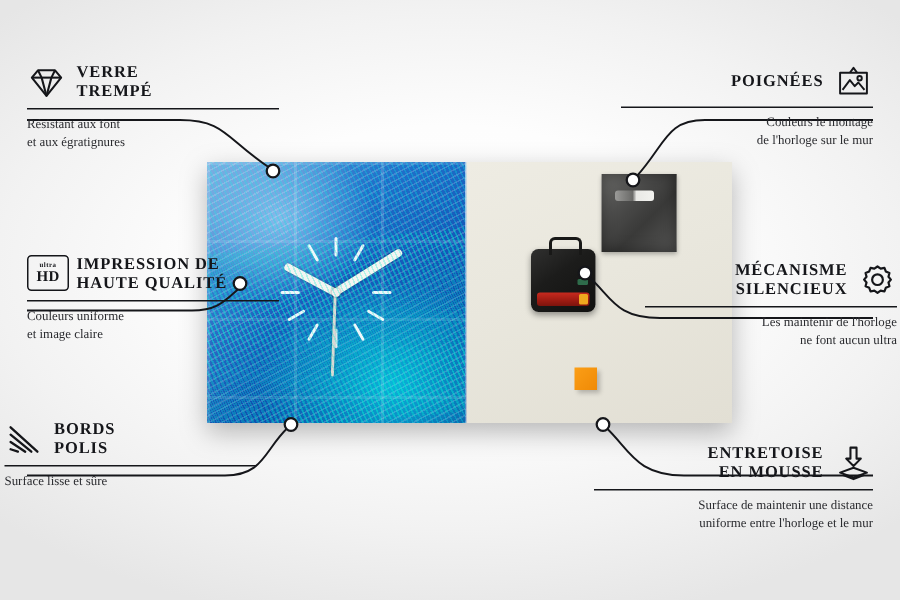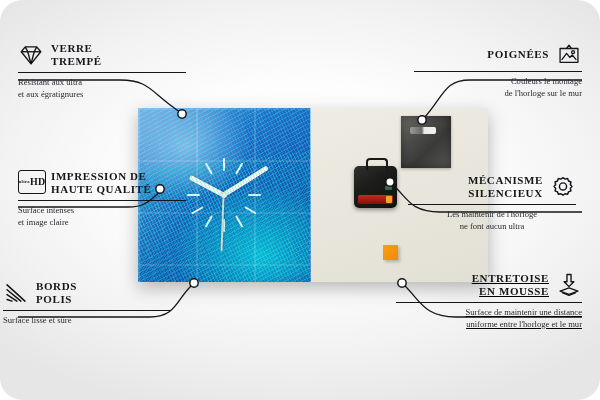--- a/index.html
+++ b/index.html
@@ -5,21 +5,20 @@
   html,body{margin:0;padding:0;}
   body{
     width:600px;height:400px;overflow:hidden;
     font-family:"Liberation Serif", serif;
     background:#ffffff;
   }
   #stage{
     position:relative;width:600px;height:400px;
     background:
       radial-gradient(ellipse 70% 60% at 50% 45%, #ffffff 0%, #fdfdfd 40%, #f2f2f2 72%, #e6e6e6 100%);
-    border-radius: 22px;
   }
   
   .product{
     position:absolute;left:138px;top:108px;width:350px;height:174px;
     display:flex;
     filter:drop-shadow(0 6px 9px rgba(0,0,0,.28));
   }
   .panel-front{
     position:relative;width:172px;height:174px;overflow:hidden;
     background:
@@ -93,21 +92,21 @@
   .callout .rule{height:1.4px;background:#15161a;margin:3px 0 4px;}
   .callout .sub{font-size:8.6px;line-height:1.35;color:#2a2b2f;}
   .left{text-align:left;}
   .left .head{justify-content:flex-start;}
   .right{text-align:right;}
   .right .head{justify-content:flex-end;}
   .ico{flex:0 0 auto;width:26px;height:26px;color:#15161a;}
   .ico svg{display:block;width:26px;height:26px;}
   
   .hdbadge{width:26px;height:22px;border:1.6px solid #15161a;border-radius:3px;display:flex;
-    flex-direction:row;align-items:center;justify-content:center;line-height:1;}
+    flex-direction:column;align-items:center;justify-content:center;line-height:1;}
   .hdbadge .u{font-size:4.6px;font-weight:700;letter-spacing:.3px;}
   .hdbadge .h{font-size:10px;font-weight:700;letter-spacing:.2px;}
   
   #wires{position:absolute;left:0;top:0;width:600px;height:400px;pointer-events:none;}
   #wires path{fill:none;stroke:#15161a;stroke-width:1.3;}
   #wires circle{fill:#ffffff;stroke:#15161a;stroke-width:1.5;}
 </style>
 </head>
 <body>
 
@@ -206,41 +205,41 @@
         </g>
           </svg>
       </span>
       <span class="title">
         <span>VERRE</span><br>
         <span>TREMPÉ</span>
       </span>
     </div>
     <div class="rule"></div>
     <div class="sub">
-      <span>Résistant aux ultra</span><br>
+      <span>Résistant aux font</span><br>
       <span>et aux égratignures</span>
     </div>
   </div>
 
   <div class="callout left" style="left:18px;top:170px;">
     <div class="head">
       <span class="ico">
         <span class="hdbadge">
           <span class="u">ultra</span>
           <span class="h">HD</span>
         </span>
       </span>
       <span class="title">
         <span>IMPRESSION DE</span><br>
         <span>HAUTE QUALITÉ</span>
       </span>
     </div>
     <div class="rule"></div>
     <div class="sub">
-      <span>Surface intenses</span><br>
+      <span>Couleurs uniforme</span><br>
       <span>et image claire</span>
     </div>
   </div>
 
   <div class="callout left" style="left:3px;top:280px;">
     <div class="head">
       <span class="ico">
         <svg viewBox="0 0 32 32">
             <g fill="none" stroke="currentColor" stroke-width="1.9" stroke-linecap="round">
           <path d="M5 6 L27 26"></path>
@@ -277,21 +276,21 @@
           </svg>
       </span>
     </div>
     <div class="rule"></div>
     <div class="sub">
       <span>Couleurs le montage</span><br>
       <span>de l'horloge sur le mur</span>
     </div>
   </div>
 
-  <div class="callout right" style="left:408px;top:174px;text-align:center;">
+  <div class="callout right" style="left:430px;top:174px;">
     <div class="head">
       <span class="title">
         <span>MÉCANISME</span><br>
         <span>SILENCIEUX</span>
       </span>
       <span class="ico">
         <svg viewBox="0 0 32 32">
             <g fill="none" stroke="currentColor" stroke-width="1.8" stroke-linejoin="round">
           <path d="M16 4.5 L18.6 6.3 L21.7 5.6 L22.8 8.6 L25.8 9.9 L25 12.9 L27 15.3 L25 17.7 L25.8 20.7 L22.8 22 L21.7 25 L18.6 24.3 L16 26.1 L13.4 24.3 L10.3 25 L9.2 22 L6.2 20.7 L7 17.7 L5 15.3 L7 12.9 L6.2 9.9 L9.2 8.6 L10.3 5.6 L13.4 6.3 Z"></path>
           <circle cx="16" cy="15.3" r="4.4"></circle>
@@ -299,21 +298,21 @@
           </svg>
       </span>
     </div>
     <div class="rule"></div>
     <div class="sub">
       <span>Les maintenir de l'horloge</span><br>
       <span>ne font aucun ultra</span>
     </div>
   </div>
 
-  <div class="callout right" style="left:396px;top:272px;width:186px;text-decoration:underline;">
+  <div class="callout right" style="left:396px;top:296px;width:186px;">
     <div class="head">
       <span class="title">
         <span>ENTRETOISE</span><br>
         <span>EN MOUSSE</span>
       </span>
       <span class="ico">
         <svg viewBox="0 0 32 32">
             <g fill="none" stroke="currentColor" stroke-width="1.7" stroke-linejoin="round">
           <path d="M13.5 3 H18.5 V12 H22 L16 18 L10 12 H13.5 Z"></path>
           <path d="M16 19.5 L27 23.5 L16 27.5 L5 23.5 Z"></path>

